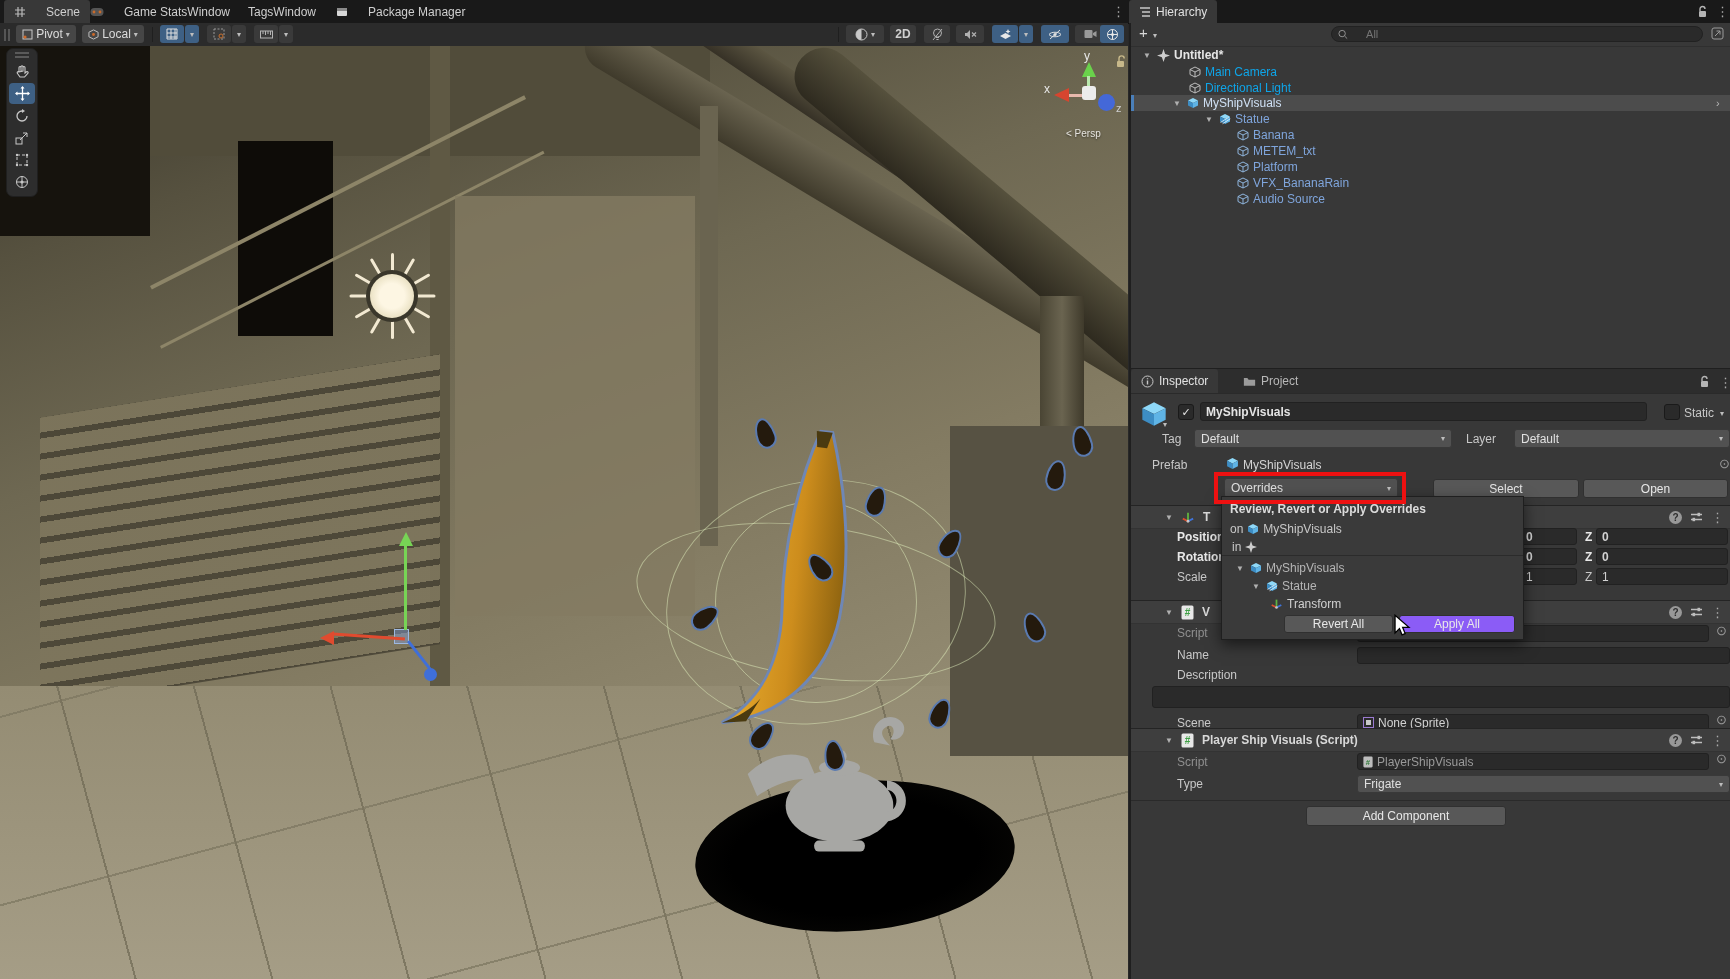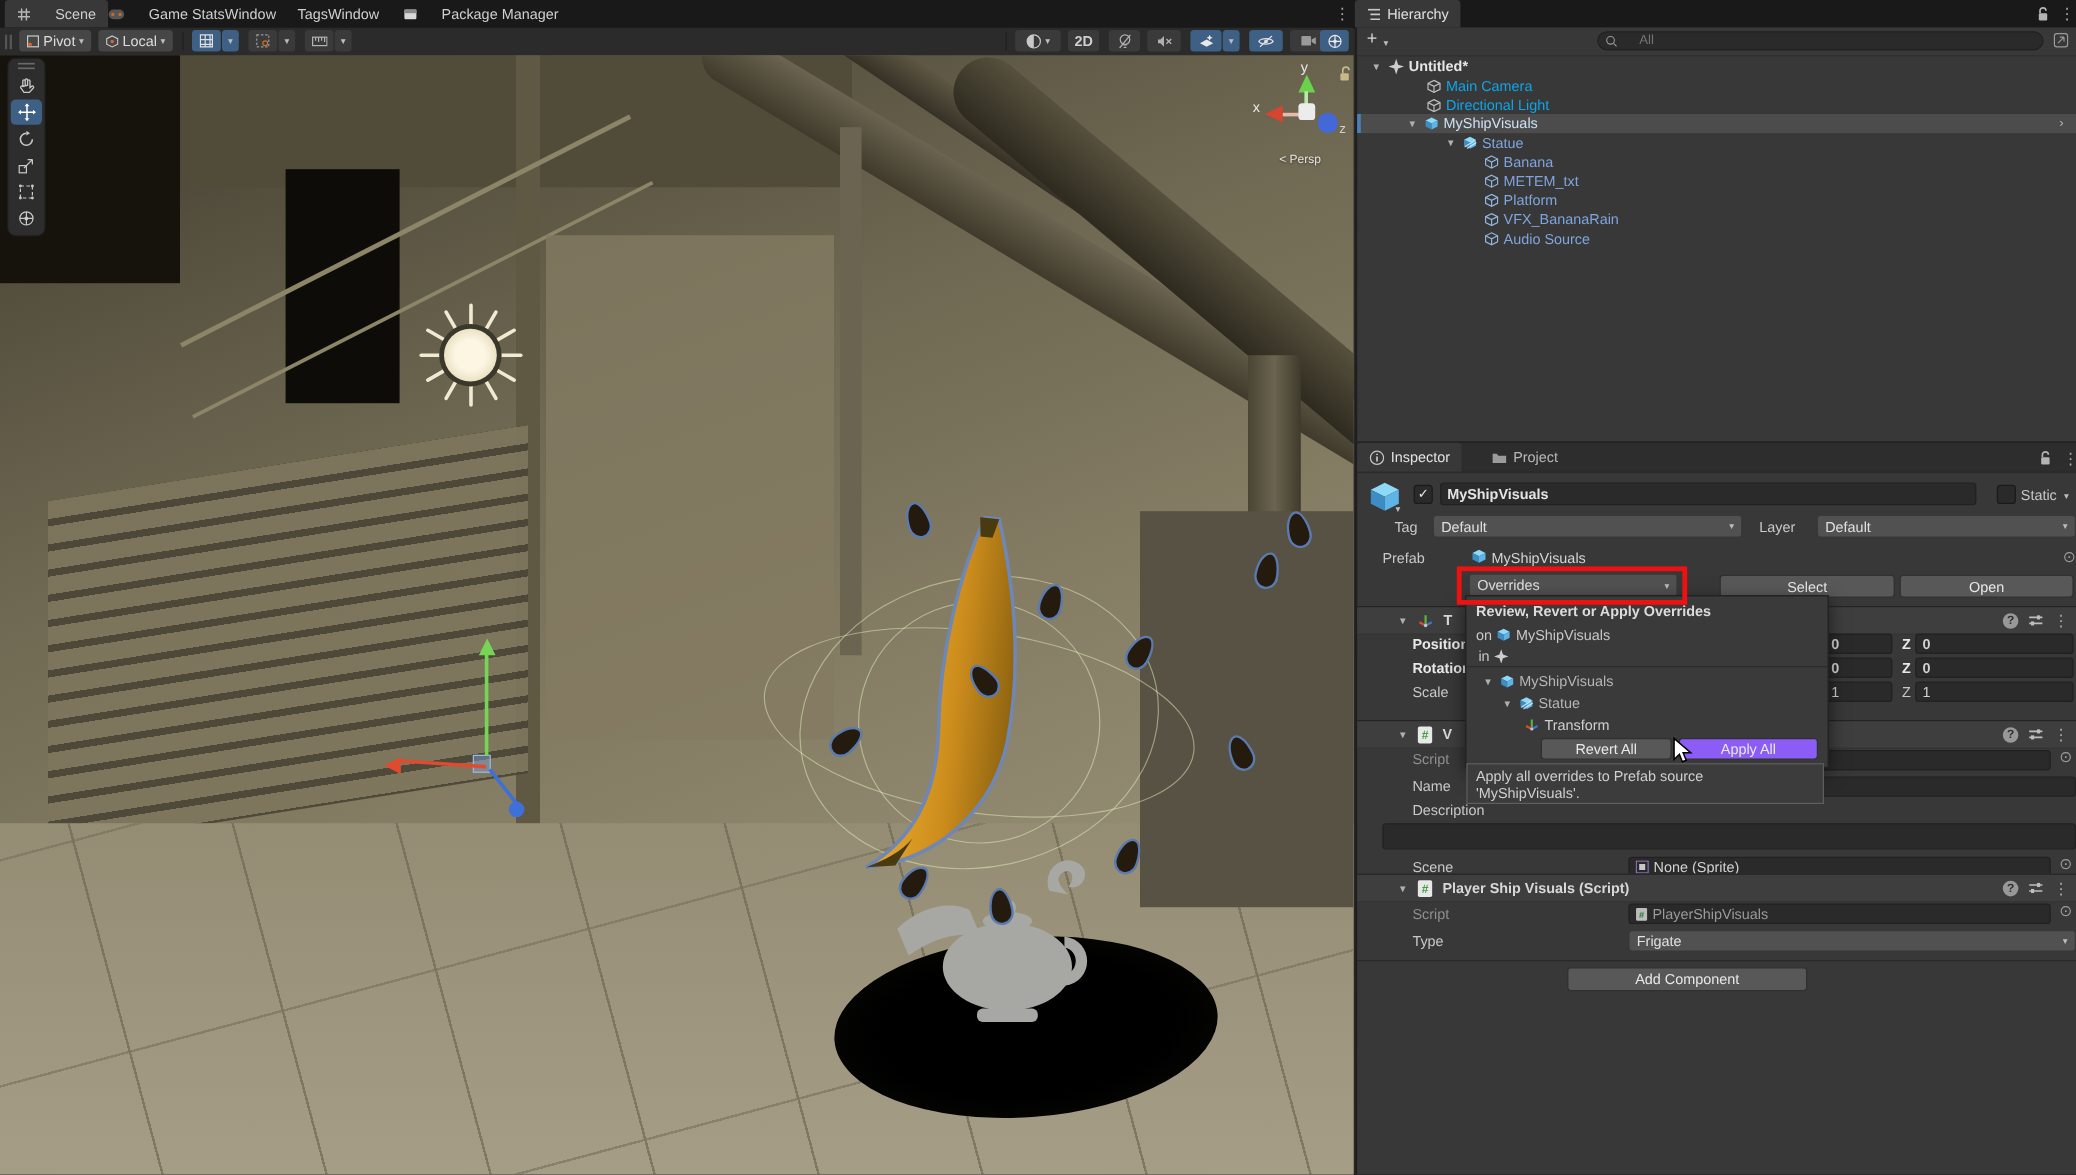--- a/index.html
+++ b/index.html
@@ -682,24 +682,20 @@
       <span style="color:#d0d0d0">Transform</span>
     </div>
     <div class="ubtn" style="position:absolute;left:62px;top:118px;width:109px;height:18px">
         <span>Revert All</span>
       </div>
     <div class="ubtn" style="position:absolute;left:177px;top:118px;width:116px;height:18px;background:#8b5cf6">
         <span>Apply All</span>
       </div>
   </div>
 
-  <div class="tooltip">
-    <div>Apply all overrides to Prefab source</div>
-    <div>'MyShipVisuals'.</div>
-  </div>
 
   <div class="redbox"></div>
 
   <svg class="abs" style="left:1392px;top:614px;z-index:70" width="20" height="24" viewBox="0 0 13 19">
     <path d="M1 1v14l3.5-3.5 2 5 2.5-1-2-5H12Z" fill="#fff" stroke="#000" stroke-width="1"></path>
   </svg>
 
 </div>
 
 </body></html>

